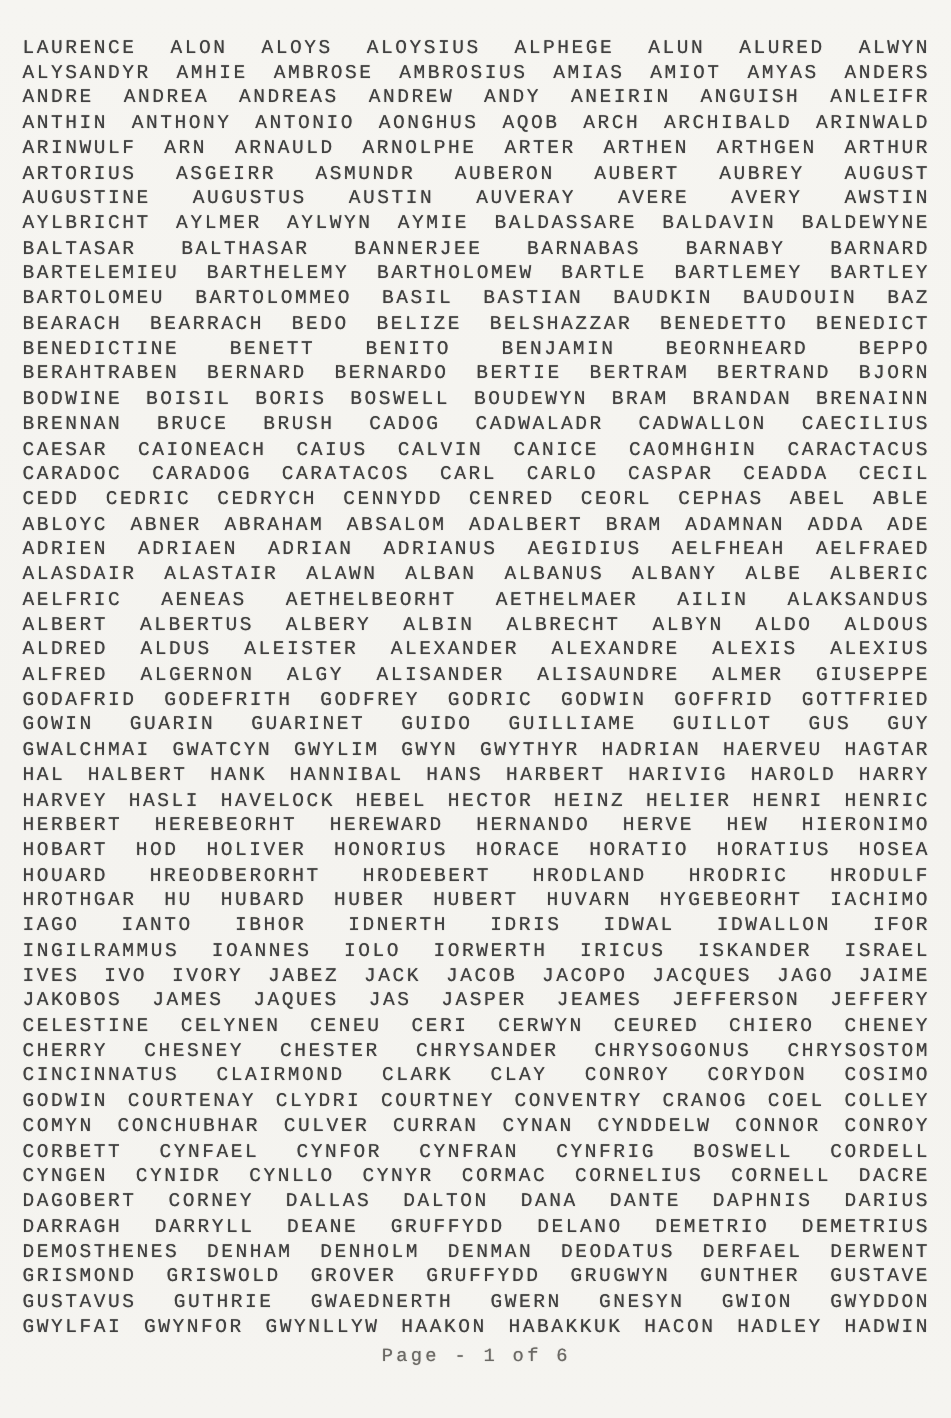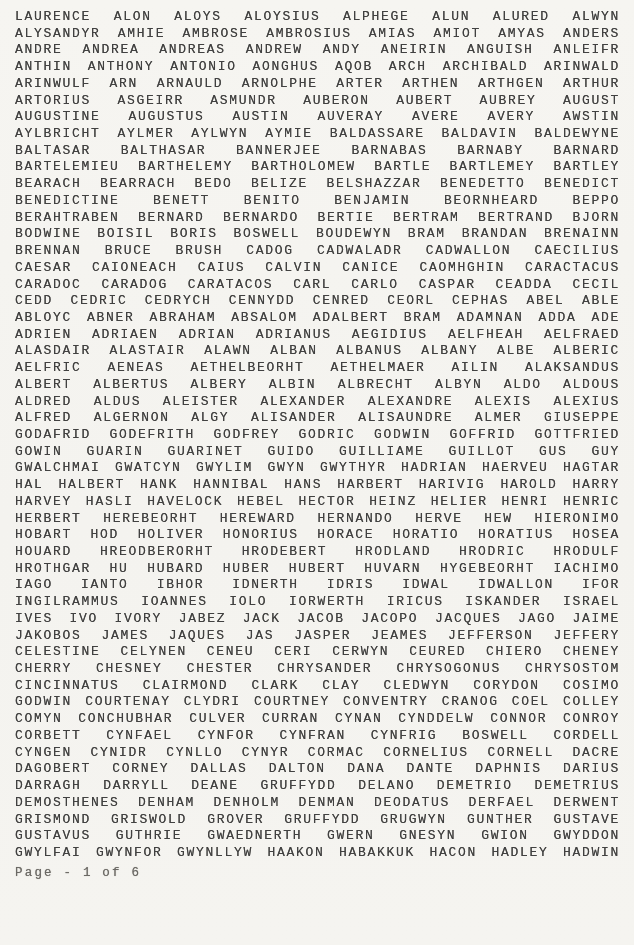--- a/index.html
+++ b/index.html
@@ -11,41 +11,42 @@
     height: 945px;
     overflow: hidden;
     background: #f5f4f0;
     font-family: "Liberation Mono", "DejaVu Sans Mono", monospace;
   }
   .page {
     position: relative;
     box-sizing: border-box;
     width: 634px;
     height: 945px;
-    padding: 9px 14px 0 15px;
+    padding: 24px 14px 0 15px;
     background: linear-gradient(180deg, #f6f5f1 0%, #f4f3ef 55%, #f5f4f0 100%);
   }
   .name-list {
     width: 605px;
   }
   .line {
     font-size: 13px;
     line-height: 16.72px;
     letter-spacing: 1.7px;
     word-spacing: 1px;
     color: #3e3e3e;
     text-align: justify;
     text-align-last: justify;
     white-space: normal;
     text-shadow: 0 0 0.6px rgba(70, 68, 64, 0.85);
     filter: contrast(0.95);
   }
   .footer {
     margin-top: 4px;
     width: 605px;
+    text-align: center;
     font-size: 12.5px;
     letter-spacing: 2.2px;
     color: #6b6965;
     text-shadow: 0 0 0.7px rgba(110, 108, 100, 0.8);
   }
 </style>
 </head>
 <body>
 
 <div class="page">
@@ -53,20 +54,21 @@
       <div class="line">LAURENCE ALON ALOYS ALOYSIUS ALPHEGE ALUN ALURED ALWYN</div>
       <div class="line">ALYSANDYR AMHIE AMBROSE AMBROSIUS AMIAS AMIOT AMYAS ANDERS</div>
       <div class="line">ANDRE ANDREA ANDREAS ANDREW ANDY ANEIRIN ANGUISH ANLEIFR</div>
       <div class="line">ANTHIN ANTHONY ANTONIO AONGHUS AQOB ARCH ARCHIBALD ARINWALD</div>
       <div class="line">ARINWULF ARN ARNAULD ARNOLPHE ARTER ARTHEN ARTHGEN ARTHUR</div>
       <div class="line">ARTORIUS ASGEIRR ASMUNDR AUBERON AUBERT AUBREY AUGUST</div>
       <div class="line">AUGUSTINE AUGUSTUS AUSTIN AUVERAY AVERE AVERY AWSTIN</div>
       <div class="line">AYLBRICHT AYLMER AYLWYN AYMIE BALDASSARE BALDAVIN BALDEWYNE</div>
       <div class="line">BALTASAR BALTHASAR BANNERJEE BARNABAS BARNABY BARNARD</div>
       <div class="line">BARTELEMIEU BARTHELEMY BARTHOLOMEW BARTLE BARTLEMEY BARTLEY</div>
+      <div class="line">BARTOLOMEU BARTOLOMMEO BASIL BASTIAN BAUDKIN BAUDOUIN BAZ</div>
       <div class="line">BEARACH BEARRACH BEDO BELIZE BELSHAZZAR BENEDETTO BENEDICT</div>
       <div class="line">BENEDICTINE BENETT BENITO BENJAMIN BEORNHEARD BEPPO</div>
       <div class="line">BERAHTRABEN BERNARD BERNARDO BERTIE BERTRAM BERTRAND BJORN</div>
       <div class="line">BODWINE BOISIL BORIS BOSWELL BOUDEWYN BRAM BRANDAN BRENAINN</div>
       <div class="line">BRENNAN BRUCE BRUSH CADOG CADWALADR CADWALLON CAECILIUS</div>
       <div class="line">CAESAR CAIONEACH CAIUS CALVIN CANICE CAOMHGHIN CARACTACUS</div>
       <div class="line">CARADOC CARADOG CARATACOS CARL CARLO CASPAR CEADDA CECIL</div>
       <div class="line">CEDD CEDRIC CEDRYCH CENNYDD CENRED CEORL CEPHAS ABEL ABLE</div>
       <div class="line">ABLOYC ABNER ABRAHAM ABSALOM ADALBERT BRAM ADAMNAN ADDA ADE</div>
       <div class="line">ADRIEN ADRIAEN ADRIAN ADRIANUS AEGIDIUS AELFHEAH AELFRAED</div>
@@ -83,21 +85,21 @@
       <div class="line">HERBERT HEREBEORHT HEREWARD HERNANDO HERVE HEW HIERONIMO</div>
       <div class="line">HOBART HOD HOLIVER HONORIUS HORACE HORATIO HORATIUS HOSEA</div>
       <div class="line">HOUARD HREODBERORHT HRODEBERT HRODLAND HRODRIC HRODULF</div>
       <div class="line">HROTHGAR HU HUBARD HUBER HUBERT HUVARN HYGEBEORHT IACHIMO</div>
       <div class="line">IAGO IANTO IBHOR IDNERTH IDRIS IDWAL IDWALLON IFOR</div>
       <div class="line">INGILRAMMUS IOANNES IOLO IORWERTH IRICUS ISKANDER ISRAEL</div>
       <div class="line">IVES IVO IVORY JABEZ JACK JACOB JACOPO JACQUES JAGO JAIME</div>
       <div class="line">JAKOBOS JAMES JAQUES JAS JASPER JEAMES JEFFERSON JEFFERY</div>
       <div class="line">CELESTINE CELYNEN CENEU CERI CERWYN CEURED CHIERO CHENEY</div>
       <div class="line">CHERRY CHESNEY CHESTER CHRYSANDER CHRYSOGONUS CHRYSOSTOM</div>
-      <div class="line">CINCINNATUS CLAIRMOND CLARK CLAY CLEDWYN CORYDON COSIMO</div>
+      <div class="line">CINCINNATUS CLAIRMOND CLARK CLAY CONROY CORYDON COSIMO</div>
       <div class="line">GODWIN COURTENAY CLYDRI COURTNEY CONVENTRY CRANOG COEL COLLEY</div>
       <div class="line">COMYN CONCHUBHAR CULVER CURRAN CYNAN CYNDDELW CONNOR CONROY</div>
       <div class="line">CORBETT CYNFAEL CYNFOR CYNFRAN CYNFRIG BOSWELL CORDELL</div>
       <div class="line">CYNGEN CYNIDR CYNLLO CYNYR CORMAC CORNELIUS CORNELL DACRE</div>
       <div class="line">DAGOBERT CORNEY DALLAS DALTON DANA DANTE DAPHNIS DARIUS</div>
       <div class="line">DARRAGH DARRYLL DEANE GRUFFYDD DELANO DEMETRIO DEMETRIUS</div>
       <div class="line">DEMOSTHENES DENHAM DENHOLM DENMAN DEODATUS DERFAEL DERWENT</div>
       <div class="line">GRISMOND GRISWOLD GROVER GRUFFYDD GRUGWYN GUNTHER GUSTAVE</div>
       <div class="line">GUSTAVUS GUTHRIE GWAEDNERTH GWERN GNESYN GWION GWYDDON</div>
       <div class="line">GWYLFAI GWYNFOR GWYNLLYW HAAKON HABAKKUK HACON HADLEY HADWIN</div>

